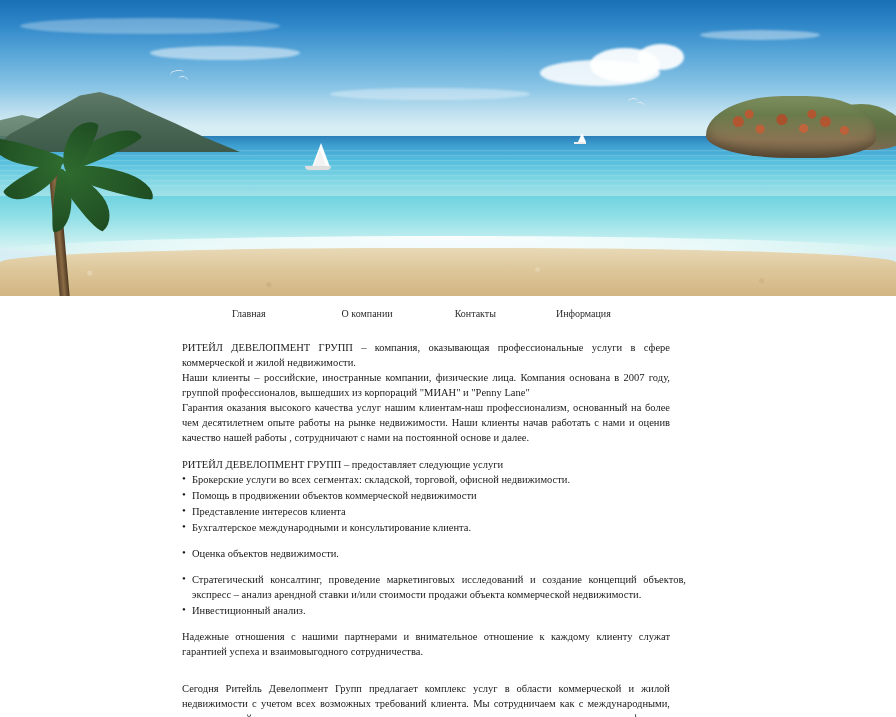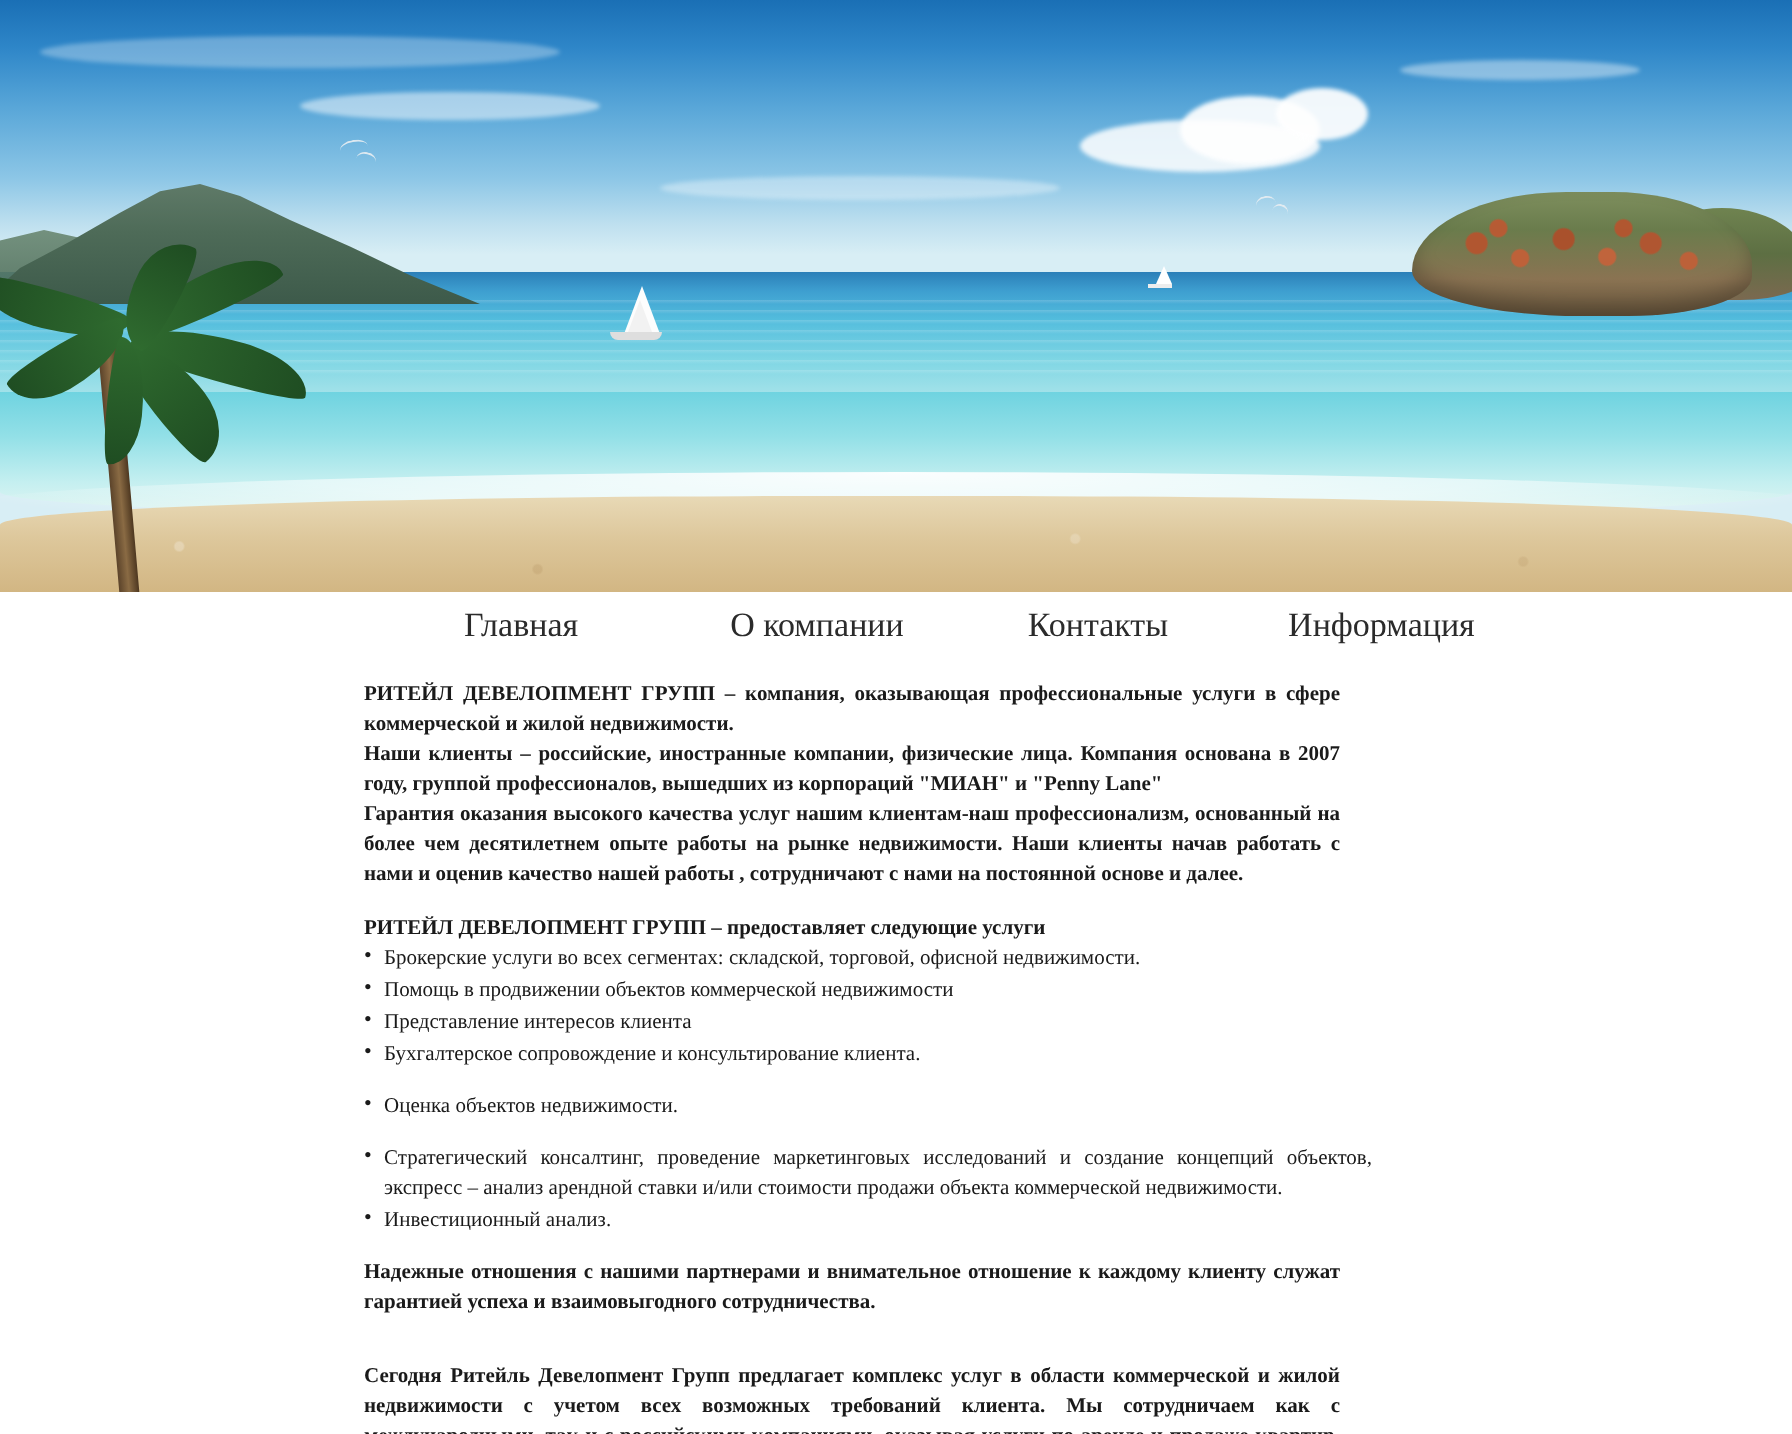--- a/index.html
+++ b/index.html
@@ -236,39 +236,39 @@
   .nav {
     height: 34px;
     background: #ffffff;
     display: flex;
     align-items: center;
     padding-left: 232px;
     gap: 0;
   }
   .nav-item {
     font-family: "Liberation Serif", serif;
-    font-size: 17px;
+    font-size: 10px;
     color: #2b2b2b;
     text-decoration: none;
     cursor: pointer;
     white-space: nowrap;
   }
   .nav-gap-1 { width: 76px; }
   .nav-gap-2 { width: 62px; }
   .nav-gap-3 { width: 60px; }
 
   
   .content {
     padding: 10px 210px 0 182px;
     font-size: 10.5px;
     line-height: 1.43;
     color: #1a1a1a;
     text-align: justify;
   }
-  .content p { margin: 0 16px 0 0; font-weight: bold; }
+  .content p { margin: 0 16px 0 0; }
   .para-block { margin-bottom: 12px; }
   .services-title { margin-bottom: 2px; }
   ul.services {
     list-style: none;
     margin: 0;
     padding: 0;
   }
   ul.services li {
     position: relative;
     padding-left: 10px;
@@ -348,21 +348,21 @@
     <p>Наши клиенты – российские, иностранные компании, физические лица. Компания основана в 2007 году, группой профессионалов, вышедших из корпораций "МИАН" и "Penny Lane"</p>
     <p>Гарантия оказания высокого качества услуг нашим клиентам-наш профессионализм, основанный на более чем десятилетнем опыте работы на рынке недвижимости.  Наши клиенты начав работать с нами и оценив качество нашей работы , сотрудничают с нами на  постоянной основе и далее.</p>
   </div>
 
   <p class="services-title">РИТЕЙЛ ДЕВЕЛОПМЕНТ ГРУПП – предоставляет следующие услуги</p>
 
   <ul class="services">
     <li>Брокерские услуги во всех сегментах: складской, торговой, офисной недвижимости.</li>
     <li>Помощь в продвижении объектов коммерческой недвижимости</li>
     <li>Представление интересов клиента</li>
-    <li>Бухгалтерское сопровождение и консультирование клиента.</li>
+    <li>Бухгалтерское международными и консультирование клиента.</li>
   </ul>
 
   <div class="spacer-sm"></div>
 
   <ul class="services">
     <li>Оценка объектов недвижимости.</li>
   </ul>
 
   <div class="spacer-sm"></div>
 

